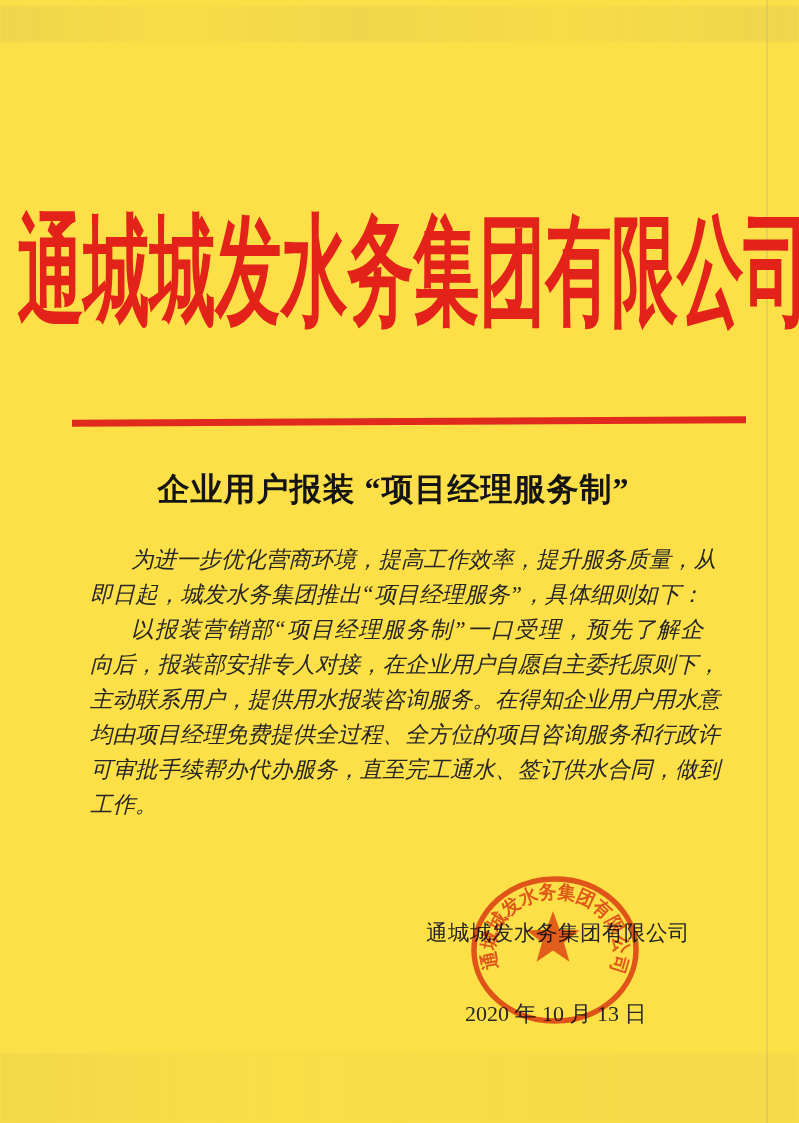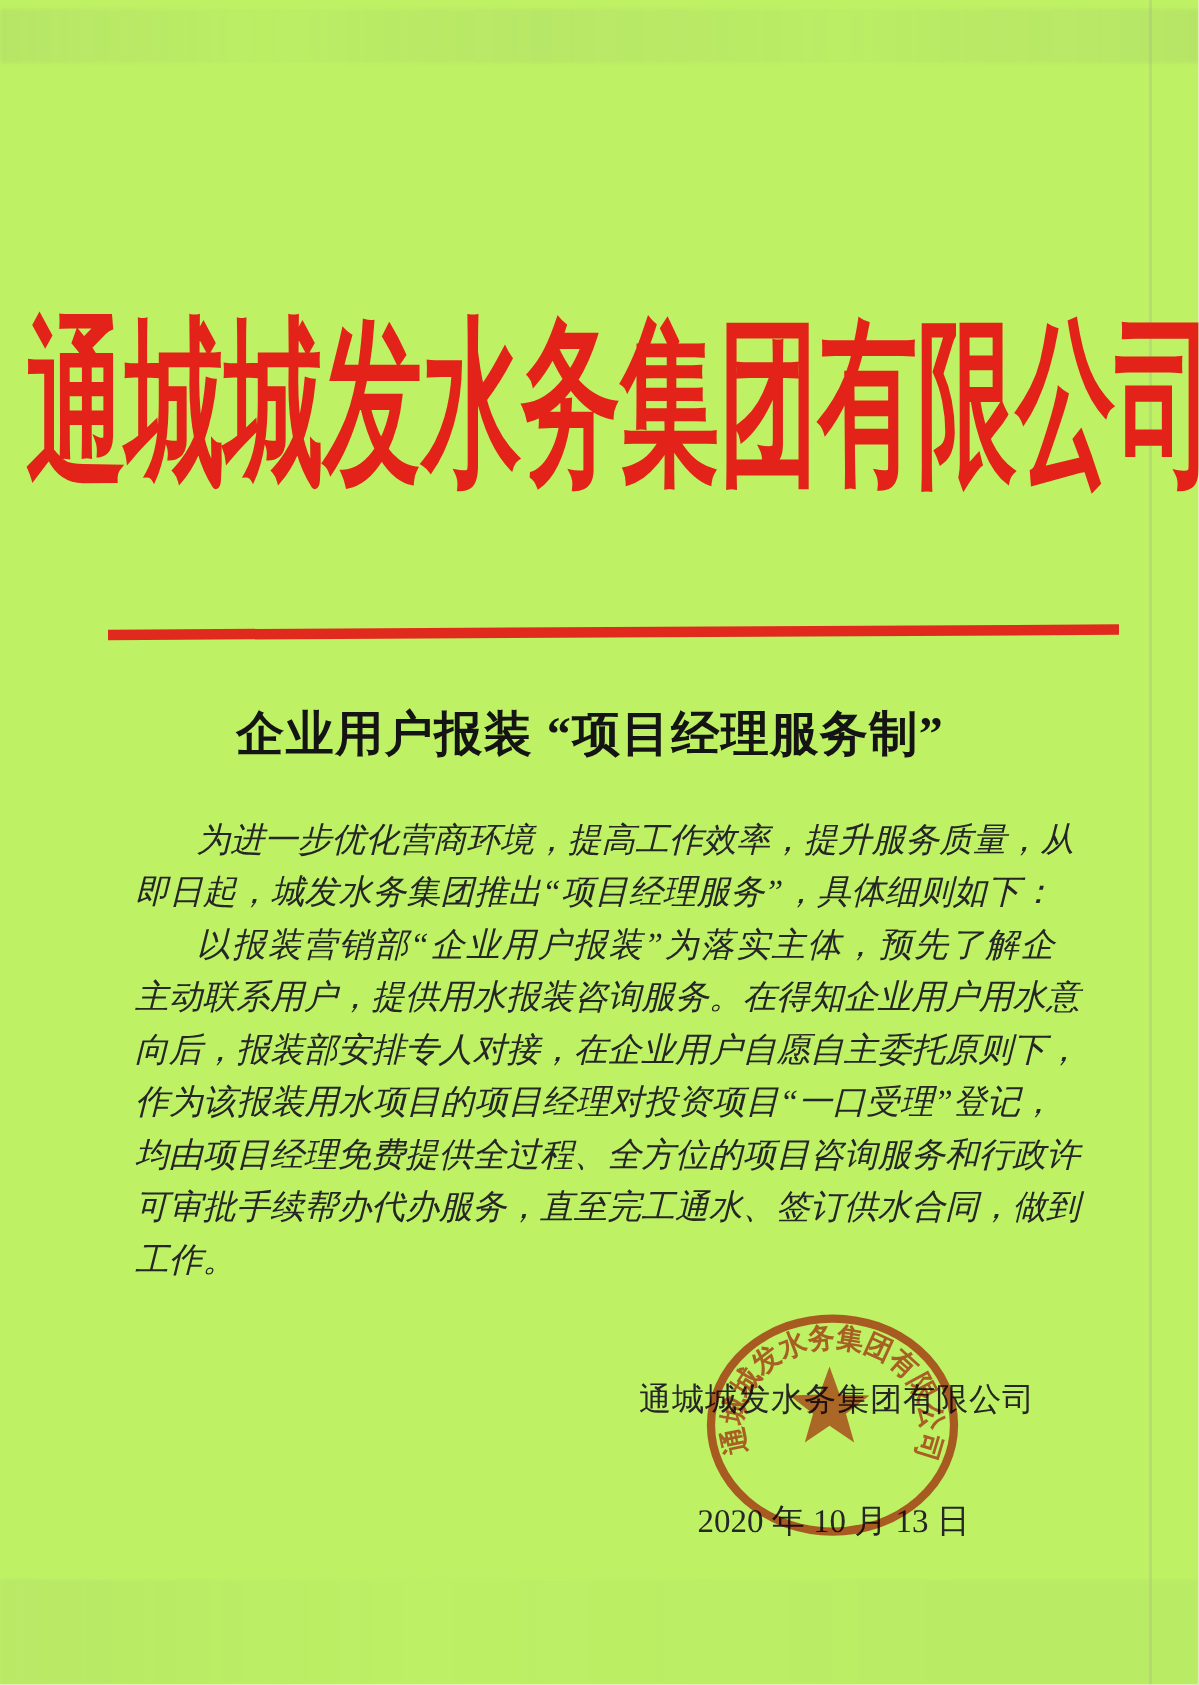--- a/index.html
+++ b/index.html
@@ -4,21 +4,21 @@
 <style>
   html,body{margin:0;padding:0;}
   body{
     width:799px;height:1123px;
     background:#f2f1ef;
     font-family:"Liberation Serif","DejaVu Serif",serif;
     position:relative;overflow:hidden;
   }
   .page{
     position:absolute;left:0;top:0;width:799px;height:1123px;
-    background:#bef264;
+    background:#fde047;
   }
   
   .scan-top{
     position:absolute;left:0;top:6px;width:799px;height:36px;
     background:linear-gradient(90deg,rgba(120,120,125,.10),rgba(120,120,125,.03) 22%,rgba(120,120,125,.09) 45%,rgba(120,120,125,.04) 70%,rgba(120,120,125,.10));
     filter:blur(1px);
   }
   .scan-bottom{
     position:absolute;left:0;bottom:0;width:799px;height:70px;
     background:linear-gradient(90deg,rgba(120,120,125,.07),rgba(120,120,125,.02) 35%,rgba(120,120,125,.05) 80%);
@@ -89,24 +89,23 @@
 
   <div class="letterhead">通城城发水务集团有限公司</div>
 
   <div class="red-rule"></div>
 
   <div class="doc-title">企业用户报装 “项目经理服务制”</div>
 
   <div class="body-block">
     <div class="body-line indent">为进一步优化营商环境，提高工作效率，提升服务质量，从</div>
     <div class="body-line">即日起，城发水务集团推出“项目经理服务”，具体细则如下：</div>
-    <div class="body-line indent">以报装营销部“企业用户报装”为落实主体，预先了解企</div>
+    <div class="body-line indent">以报装营销部“项目经理服务制”一口受理，预先了解企</div>
+    <div class="body-line">向后，报装部安排专人对接，在企业用户自愿自主委托原则下，</div>
     <div class="body-line">主动联系用户，提供用水报装咨询服务。在得知企业用户用水意</div>
-    <div class="body-line">向后，报装部安排专人对接，在企业用户自愿自主委托原则下，</div>
-    <div class="body-line">作为该报装用水项目的项目经理对投资项目“一口受理”登记，</div>
     <div class="body-line">均由项目经理免费提供全过程、全方位的项目咨询服务和行政许</div>
     <div class="body-line">可审批手续帮办代办服务，直至完工通水、签订供水合同，做到</div>
     <div class="body-line last">工作。</div>
   </div>
 
   <div class="signature">通城城发水务集团有限公司</div>
 
   <div class="doc-date">2020 年 10 月 13 日</div>
 
   <svg class="seal" viewBox="-95 -88 190 176" xmlns="http://www.w3.org/2000/svg">

